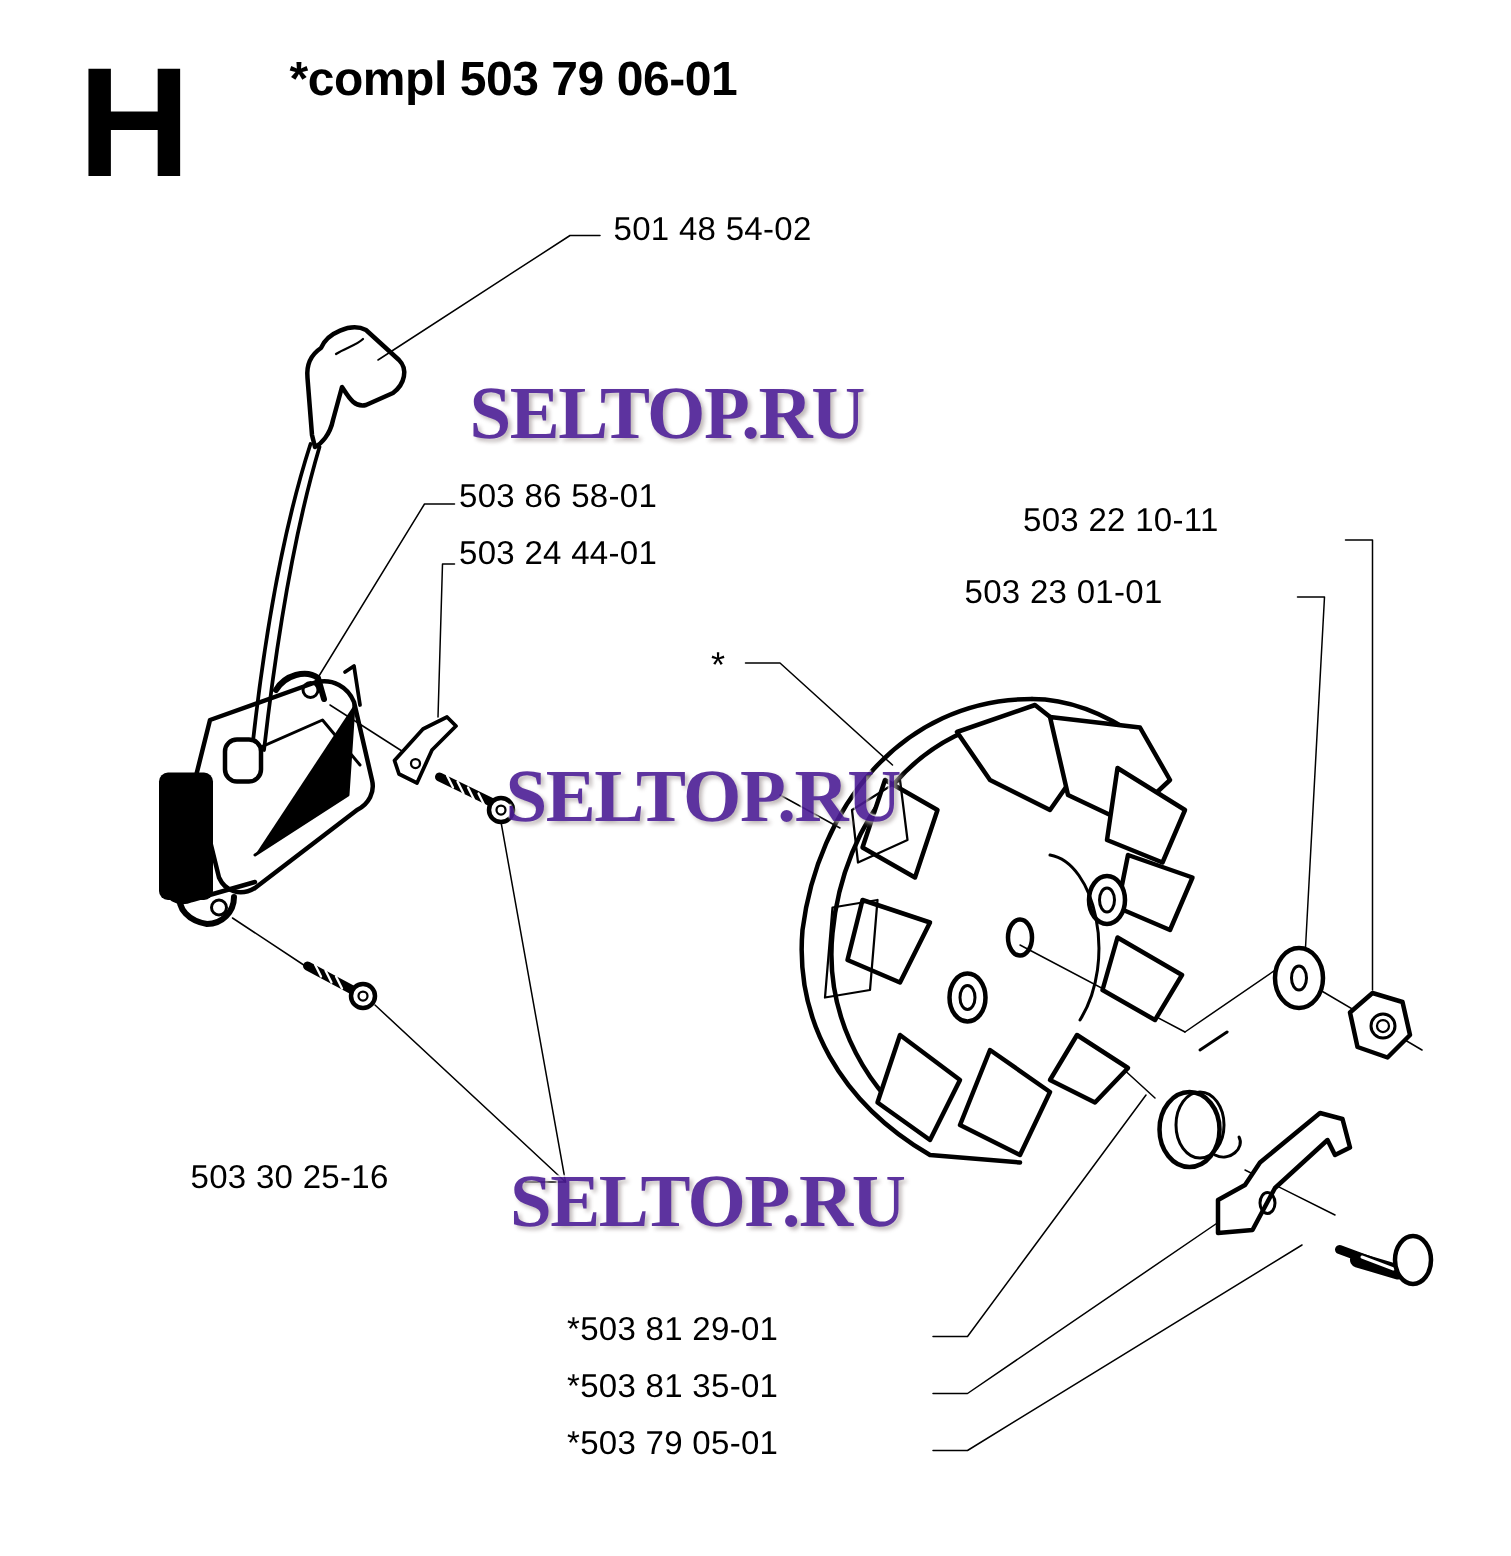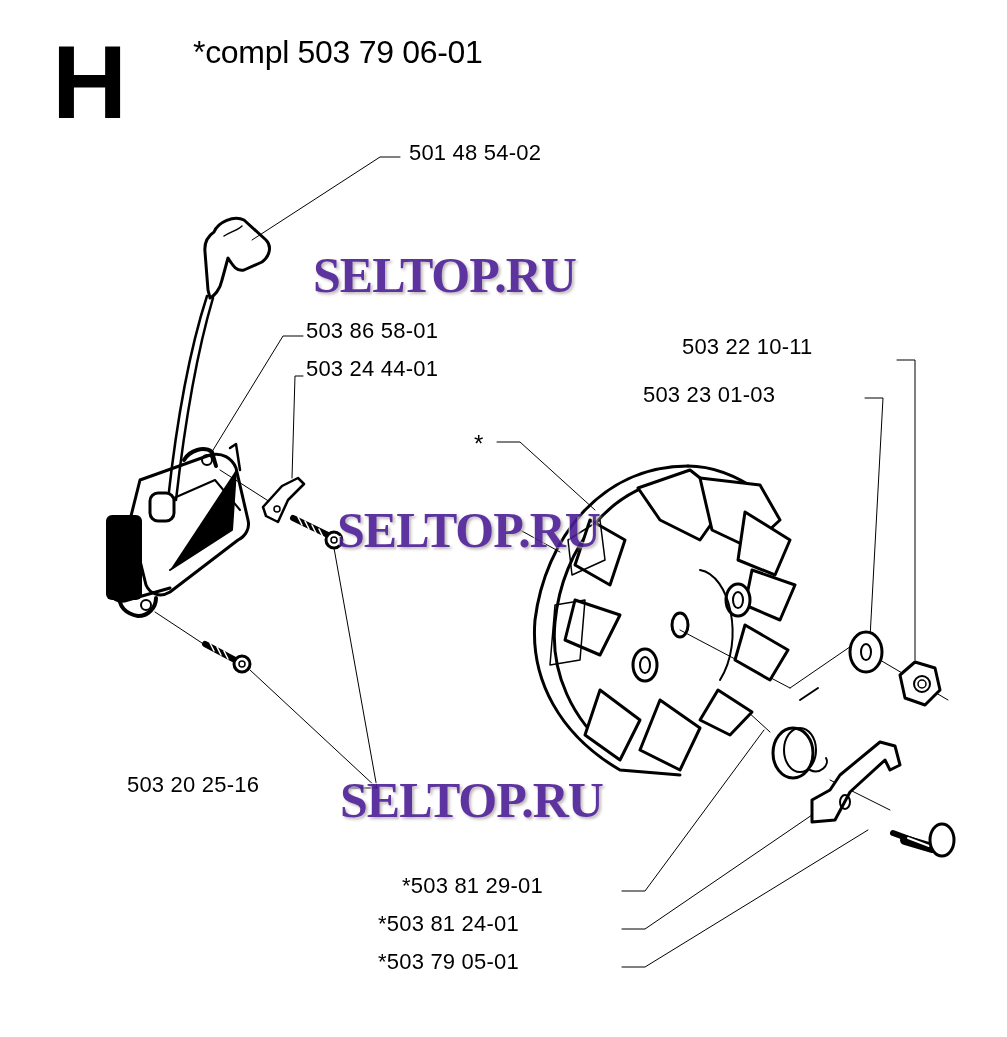--- a/index.html
+++ b/index.html
@@ -1,20 +1,20 @@
 <!DOCTYPE html>
 <html><head>
 <meta charset="utf-8">
 <style>
   html, body { margin: 0; padding: 0; background: #ffffff; }
   body { width: 1007px; height: 1037px; position: relative; overflow: hidden;
          font-family: "Liberation Sans", sans-serif; color: #000; }
   .section-letter { position: absolute; left: 52px; top: 30px; font-size: 104px; font-weight: bold;
                     line-height: 1; font-family: "Liberation Sans", sans-serif; }
-  .kit-title { position: absolute; left: 193px; top: 36px; font-size: 32px; font-weight: normal;
+  .kit-title { position: absolute; left: 193px; top: 36px; font-size: 32px; font-weight: bold;
                line-height: 1; font-family: "Liberation Sans", sans-serif; letter-spacing: -0.3px; }
   .part-label { position: absolute; font-size: 22px; line-height: 1; white-space: nowrap;
                 font-family: "Liberation Sans", sans-serif; letter-spacing: 0.2px; }
   .watermark { position: absolute; font-family: "Liberation Serif", serif; font-weight: bold;
                font-size: 50px; line-height: 1; color: #4c1d95;
                text-shadow: 2px 2px 3px #b8b0b0, -1px -1px 1px #ffffff; letter-spacing: -1px;
                opacity: 0.9; }
   svg.drawing { position: absolute; left: 0; top: 0; }
 </style>
 </head>
@@ -161,19 +161,19 @@
   </g>
 </svg>
 
 <div class="watermark" style="left:313px; top:250px;">SELTOP.RU</div>
 <div class="watermark" style="left:337px; top:505px;">SELTOP.RU</div>
 <div class="watermark" style="left:340px; top:775px;">SELTOP.RU</div>
 
 <div class="part-label" style="left:409px; top:142px;">501 48 54-02</div>
 <div class="part-label" style="left:306px; top:320px;">503 86 58-01</div>
 <div class="part-label" style="left:306px; top:358px;">503 24 44-01</div>
-<div class="part-label" style="left:127px; top:774px;">503 20 25-16</div>
+<div class="part-label" style="left:127px; top:774px;">503 30 25-16</div>
 <div class="part-label" style="left:682px; top:336px;">503 22 10-11</div>
-<div class="part-label" style="left:643px; top:384px;">503 23 01-03</div>
+<div class="part-label" style="left:643px; top:384px;">503 23 01-01</div>
 <div class="part-label" style="left:474px; top:432px; font-size:24px;">*</div>
-<div class="part-label" style="left:378px; top:875px;margin-left:24px;">*503 81 29-01</div>
-<div class="part-label" style="left:378px; top:913px;">*503 81 24-01</div>
+<div class="part-label" style="left:378px; top:875px;">*503 81 29-01</div>
+<div class="part-label" style="left:378px; top:913px;">*503 81 35-01</div>
 <div class="part-label" style="left:378px; top:951px;">*503 79 05-01</div>
 
 </body></html>

